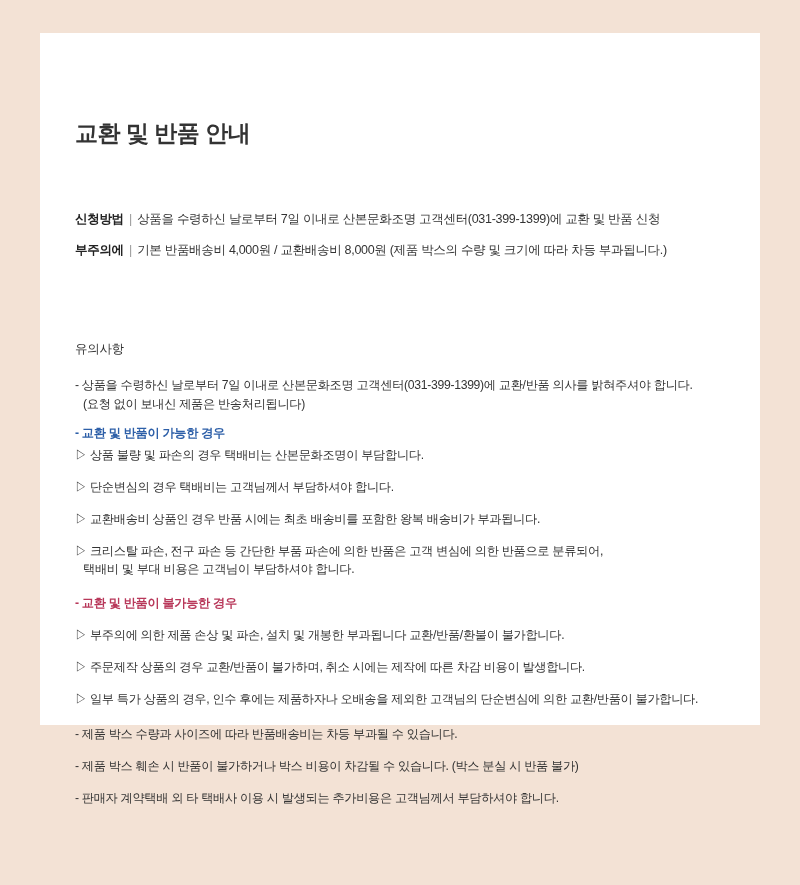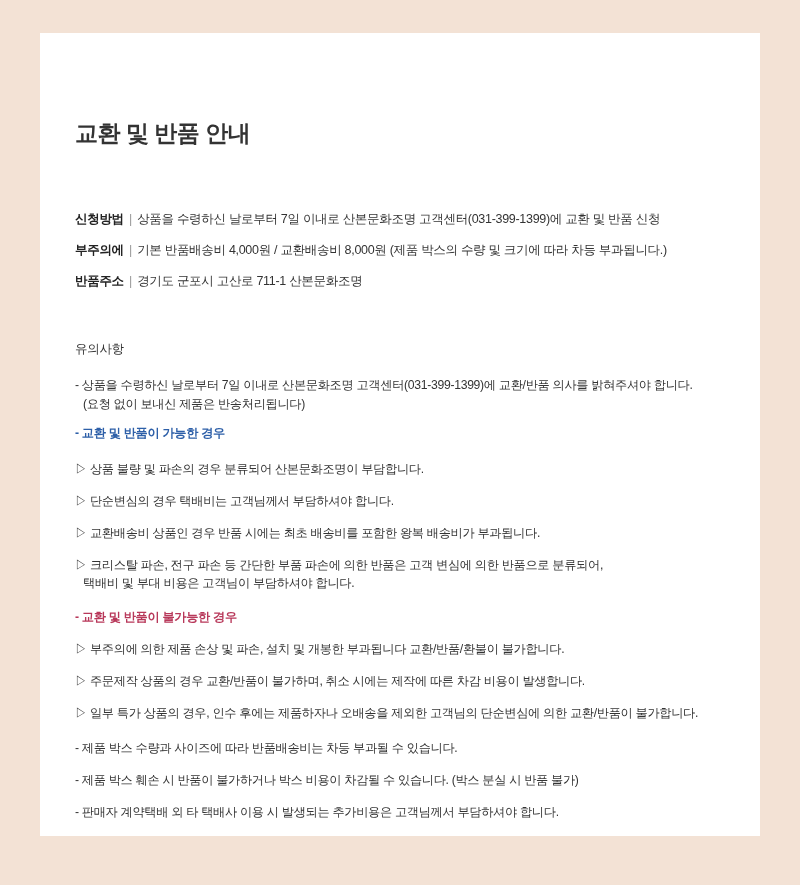--- a/index.html
+++ b/index.html
@@ -11,21 +11,21 @@
     height: 885px;
     background: #f3e2d5;
     font-family: "Liberation Sans", sans-serif;
     overflow: hidden;
   }
   .page {
     position: absolute;
     left: 40px;
     top: 33px;
     width: 720px;
-    height: 803px;
+    height: 692px;
     background: #ffffff;
   }
   .doc-title {
     position: absolute;
     left: 35px;
     top: 70px;
     font-size: 23px;
     font-weight: bold;
     color: #333333;
     letter-spacing: -0.5px;
@@ -72,21 +72,21 @@
     letter-spacing: -0.3px;
   }
   .line .sub {
     display: block;
     padding-left: 8px;
   }
   .sect-ok {
     font-size: 12.2px;
     font-weight: bold;
     color: #2d5fa8;
-    margin-bottom: 18px;
+    margin-bottom: 4px;
     margin-top: 2px;
     letter-spacing: -0.3px;
   }
   .sect-no {
     font-size: 12.2px;
     font-weight: bold;
     color: #b8385a;
     margin-bottom: 14px;
     margin-top: 2px;
     letter-spacing: -0.3px;
@@ -109,40 +109,35 @@
     <div class="info-row">
       <span class="lbl">신청방법</span>
       <span class="sep">|</span>
       <span>상품을 수령하신 날로부터 7일 이내로 산본문화조명 고객센터(031-399-1399)에 교환 및 반품 신청</span>
     </div>
     <div class="info-row">
       <span class="lbl">부주의에</span>
       <span class="sep">|</span>
       <span>기본 반품배송비 4,000원 / 교환배송비 8,000원 (제품 박스의 수량 및 크기에 따라 차등 부과됩니다.)</span>
     </div>
-    <div class="info-row">
-      <span class="lbl">반품주소</span>
-      <span class="sep">|</span>
-      <span>경기도 군포시 고산로 711-1 산본문화조명</span>
-    </div>
   </div>
 
   <div class="notice-block">
 
     <div class="notice-head">유의사항</div>
 
     <div class="line tight">
       <span>- 상품을 수령하신 날로부터 7일 이내로 산본문화조명 고객센터(031-399-1399)에 교환/반품 의사를 밝혀주셔야 합니다.</span>
       <span class="sub">(요청 없이 보내신 제품은 반송처리됩니다)</span>
     </div>
 
     <div class="sect-ok">- 교환 및 반품이 가능한 경우</div>
 
     <div class="line">
-      <span>▷ 상품 불량 및 파손의 경우 분류되어 산본문화조명이 부담합니다.</span>
+      <span>▷ 상품 불량 및 파손의 경우 택배비는 산본문화조명이 부담합니다.</span>
     </div>
     <div class="line">
       <span>▷ 단순변심의 경우 택배비는 고객님께서 부담하셔야 합니다.</span>
     </div>
     <div class="line">
       <span>▷ 교환배송비 상품인 경우 반품 시에는 최초 배송비를 포함한 왕복 배송비가 부과됩니다.</span>
     </div>
     <div class="line">
       <span>▷ 크리스탈 파손, 전구 파손 등 간단한 부품 파손에 의한 반품은 고객 변심에 의한 반품으로 분류되어,</span>
       <span class="sub">택배비 및 부대 비용은 고객님이 부담하셔야 합니다.</span>

